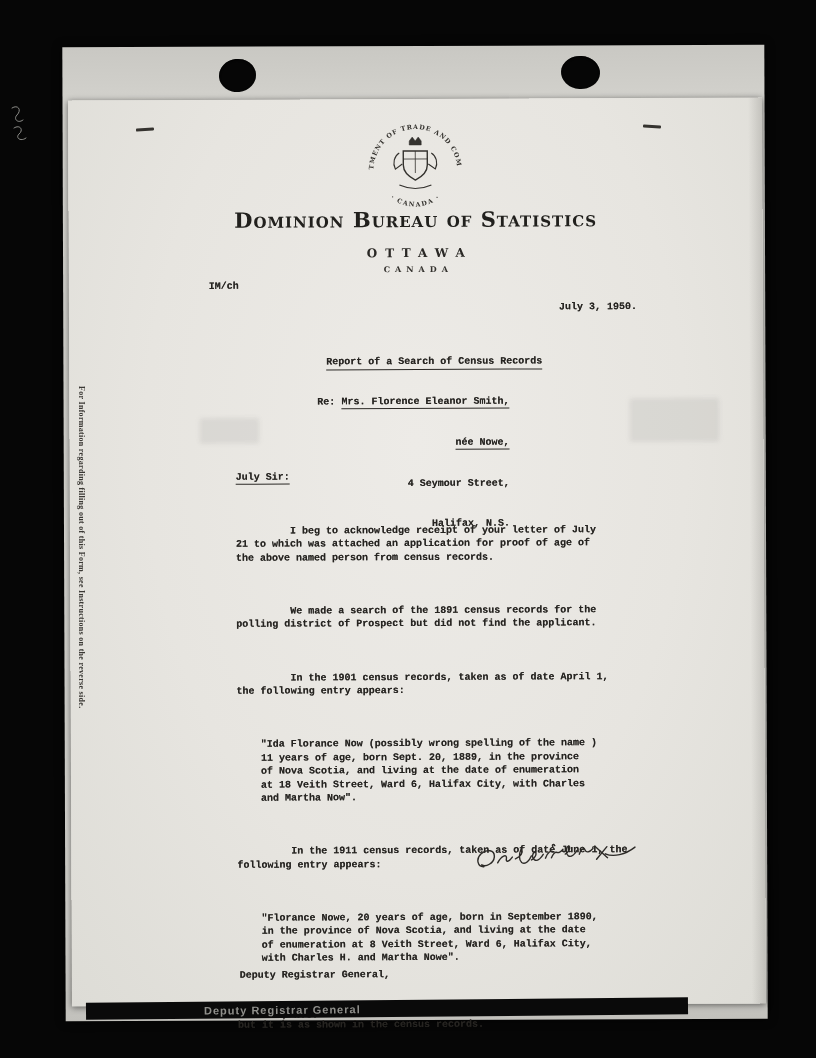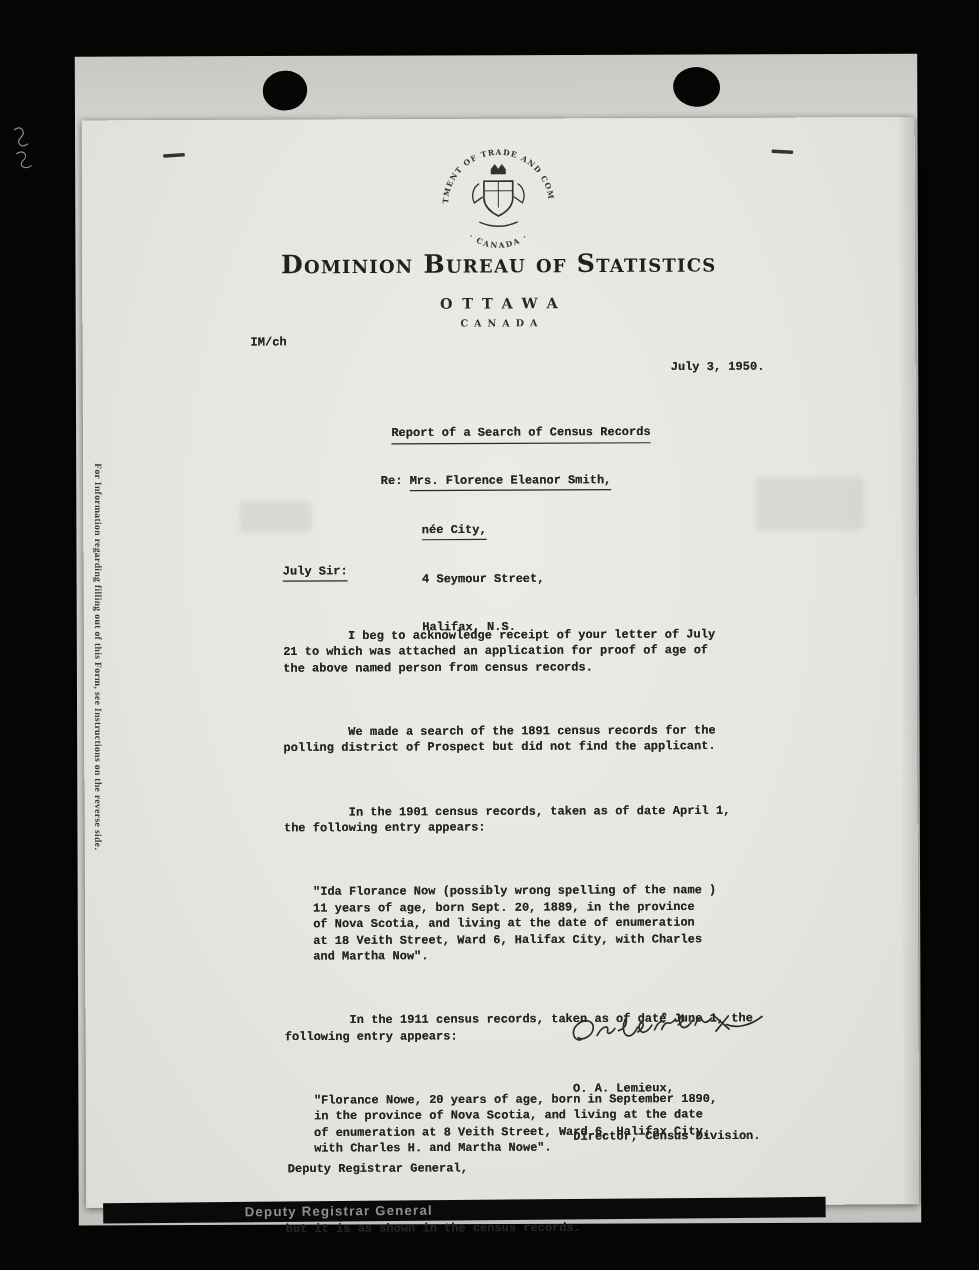--- a/index.html
+++ b/index.html
@@ -56,21 +56,21 @@
   
   .type{
     font-family:"Liberation Mono", monospace;font-weight:700;font-size:10px;
     line-height:13.4px;color:#262421;white-space:pre-wrap;
     text-shadow:0 0 0.5px rgba(40,38,35,0.7);
   }
   .ref{position:absolute;left:140px;top:180px;}
   .date{position:absolute;left:490px;top:202px;}
   .subject{position:absolute;top:243px;left:0;width:100%;text-align:center;}
   .u{display:inline-block;border-bottom:1px solid #2b2926;padding-bottom:0px;}
-  .re-block{position:absolute;left:248px;top:269px;}
+  .re-block{position:absolute;left:248px;top:269px;text-align:right;}
   .re-ind{margin-left:34px;}
   .column{position:absolute;left:166px;top:344px;width:436px;}
   .para{margin:13px 0 0 0;}
   .para:first-child{margin-top:0;}
   .quote{margin:13px 0 0 24px;}
   .signature{position:absolute;left:398px;top:734px;transform:rotate(-3deg);}
   .signer{position:absolute;left:406px;top:776px;}
   .addressee{position:absolute;left:168px;top:842px;}
   
   .side-note{
@@ -144,21 +144,21 @@
 
     <div class="type ref">IM/ch</div>
     <div class="type date">July 3, 1950.</div>
 
     <div class="type subject">
       <span class="u">Report of a Search of Census Records</span>
     </div>
 
     <div class="type re-block">
       <div><span>Re:</span> <span class="u">Mrs. Florence Eleanor Smith,</span></div>
-      <div class="re-ind"><span class="u">née City,</span></div>
+      <div class="re-ind"><span class="u">née Nowe,</span></div>
       <div class="re-ind">4 Seymour Street,</div>
       <div class="re-ind">Halifax, N.S.</div>
     </div>
 
     <div class="type column">
       <div class="para"><span class="u">July Sir:</span></div>
       <div class="para">         I beg to acknowledge receipt of your letter of July
 21 to which was attached an application for proof of age of
 the above named person from census records.</div>
       <div class="para">         We made a search of the 1891 census records for the
@@ -187,24 +187,20 @@
                M46,24 C52,22 54,18 52,15 C50,19 49,25 52,28 C56,31 60,26 62,22
                M62,26 C66,24 68,20 66,18 C63,19 62,24 65,26 C68,28 72,24 74,21
                M76,25 C78,20 82,17 84,19 M86,13 C85,11 83,12 84,14
                M82,25 C84,21 86,19 88,20 C90,21 92,19 94,17
                M96,22 C100,20 102,16 100,14 C97,15 96,21 99,24 C102,26 106,22 108,19
                M110,23 C112,18 115,16 116,19 C117,22 120,22 124,18
                M126,16 L138,28 M138,17 L127,29
                M136,24 C144,28 156,26 166,19" fill="none" stroke="#2c2a27" stroke-width="1.4" stroke-linecap="round"></path>
     </svg>
 
-    <div class="type signer">
-      <div>O. A. Lemieux,</div>
-      <div>Director, Census Division.</div>
-    </div>
 
     <div class="type addressee">
       <div>Deputy Registrar General,</div>
       <div>Halifax, N.S.</div>
     </div>
 
     <div class="smudge smudge-a"></div>
     <div class="smudge smudge-b"></div>
   </div>
 

